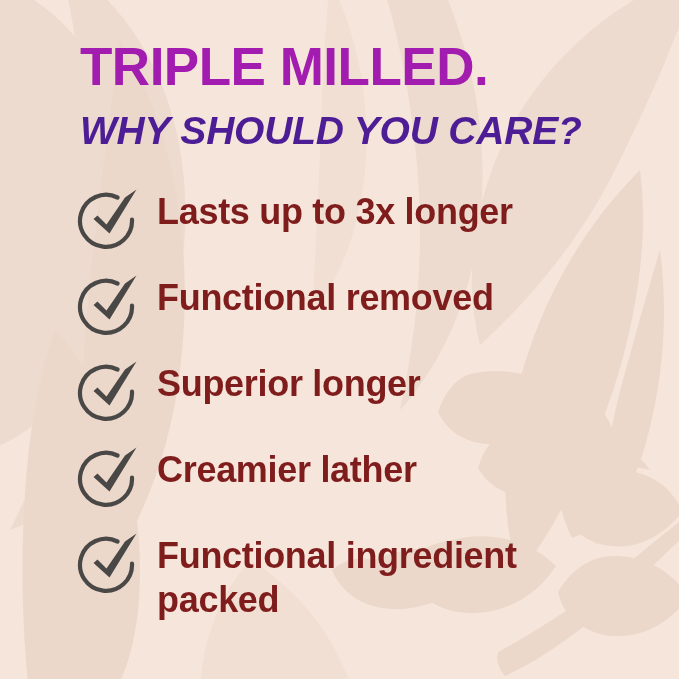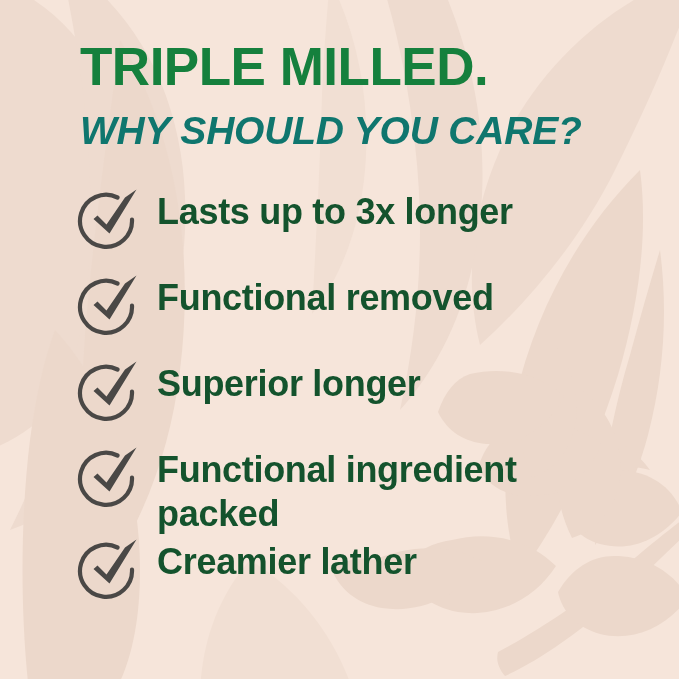--- a/index.html
+++ b/index.html
@@ -35,31 +35,31 @@
     position: absolute;
     left: 80px;
     top: 40px;
     width: 560px;
   }
   .headline-main {
     font-size: 53px;
     font-weight: 900;
     letter-spacing: -0.5px;
     line-height: 1.0;
-    color: #15803d;
+    color: #a21caf;
     margin: 0;
     white-space: nowrap;
   }
   .headline-sub {
     font-size: 39px;
     font-weight: 700;
     font-style: italic;
     letter-spacing: -0.2px;
     line-height: 1.0;
-    color: #0f766e;
+    color: #4c1d95;
     margin: 18px 0 0 0;
     white-space: nowrap;
   }
   .benefit-list {
     position: absolute;
     left: 76px;
     top: 186px;
     width: 580px;
     list-style: none;
     margin: 0;
@@ -76,21 +76,21 @@
   .check-icon {
     flex: 0 0 auto;
     width: 66px;
     height: 62px;
     margin-top: 2px;
     margin-right: 15px;
   }
   .benefit-text {
     font-size: 36px;
     font-weight: 700;
-    color: #14532d;
+    color: #7f1d1d;
     line-height: 1.22;
     letter-spacing: -0.3px;
     padding-top: 4px;
   }
 </style>
 </head>
 <body>
 
 <div id="poster">
 
@@ -173,35 +173,35 @@
       <li class="benefit-item">
         <span class="check-icon">
           <svg viewBox="0 0 66 62" xmlns="http://www.w3.org/2000/svg" aria-hidden="true">
             <path d="M41.5 9.5 A26 26 0 1 0 56 31.5" fill="none" stroke="#4a4846" stroke-width="4.2" stroke-linecap="round"></path>
             <path d="M17.5 31 L21.5 27.5 L30.5 36.5 L49 9.5 L60.5 1.5 L33.5 45.5 Z" fill="#4a4846"></path>
           </svg>
         </span>
         <span class="benefit-text">Superior longer</span>
       </li>
 
+      <li class="benefit-item">
+        <span class="check-icon">
+          <svg viewBox="0 0 66 62" xmlns="http://www.w3.org/2000/svg" aria-hidden="true">
+            <path d="M41.5 9.5 A26 26 0 1 0 56 31.5" fill="none" stroke="#4a4846" stroke-width="4.2" stroke-linecap="round"></path>
+            <path d="M17.5 31 L21.5 27.5 L30.5 36.5 L49 9.5 L60.5 1.5 L33.5 45.5 Z" fill="#4a4846"></path>
+          </svg>
+        </span>
+        <span class="benefit-text">Creamier lather</span>
+      </li>
+
       <li class="benefit-item tall">
         <span class="check-icon">
           <svg viewBox="0 0 66 62" xmlns="http://www.w3.org/2000/svg" aria-hidden="true">
             <path d="M41.5 9.5 A26 26 0 1 0 56 31.5" fill="none" stroke="#4a4846" stroke-width="4.2" stroke-linecap="round"></path>
             <path d="M17.5 31 L21.5 27.5 L30.5 36.5 L49 9.5 L60.5 1.5 L33.5 45.5 Z" fill="#4a4846"></path>
           </svg>
         </span>
         <span class="benefit-text" style="max-width:418px;">Functional ingredient packed</span>
-      </li>
-
-      <li class="benefit-item">
-        <span class="check-icon">
-          <svg viewBox="0 0 66 62" xmlns="http://www.w3.org/2000/svg" aria-hidden="true">
-            <path d="M41.5 9.5 A26 26 0 1 0 56 31.5" fill="none" stroke="#4a4846" stroke-width="4.2" stroke-linecap="round"></path>
-            <path d="M17.5 31 L21.5 27.5 L30.5 36.5 L49 9.5 L60.5 1.5 L33.5 45.5 Z" fill="#4a4846"></path>
-          </svg>
-        </span>
-        <span class="benefit-text">Creamier lather</span>
       </li>
 
     </ul>
   </div>
 </div>
 
 </body></html>

